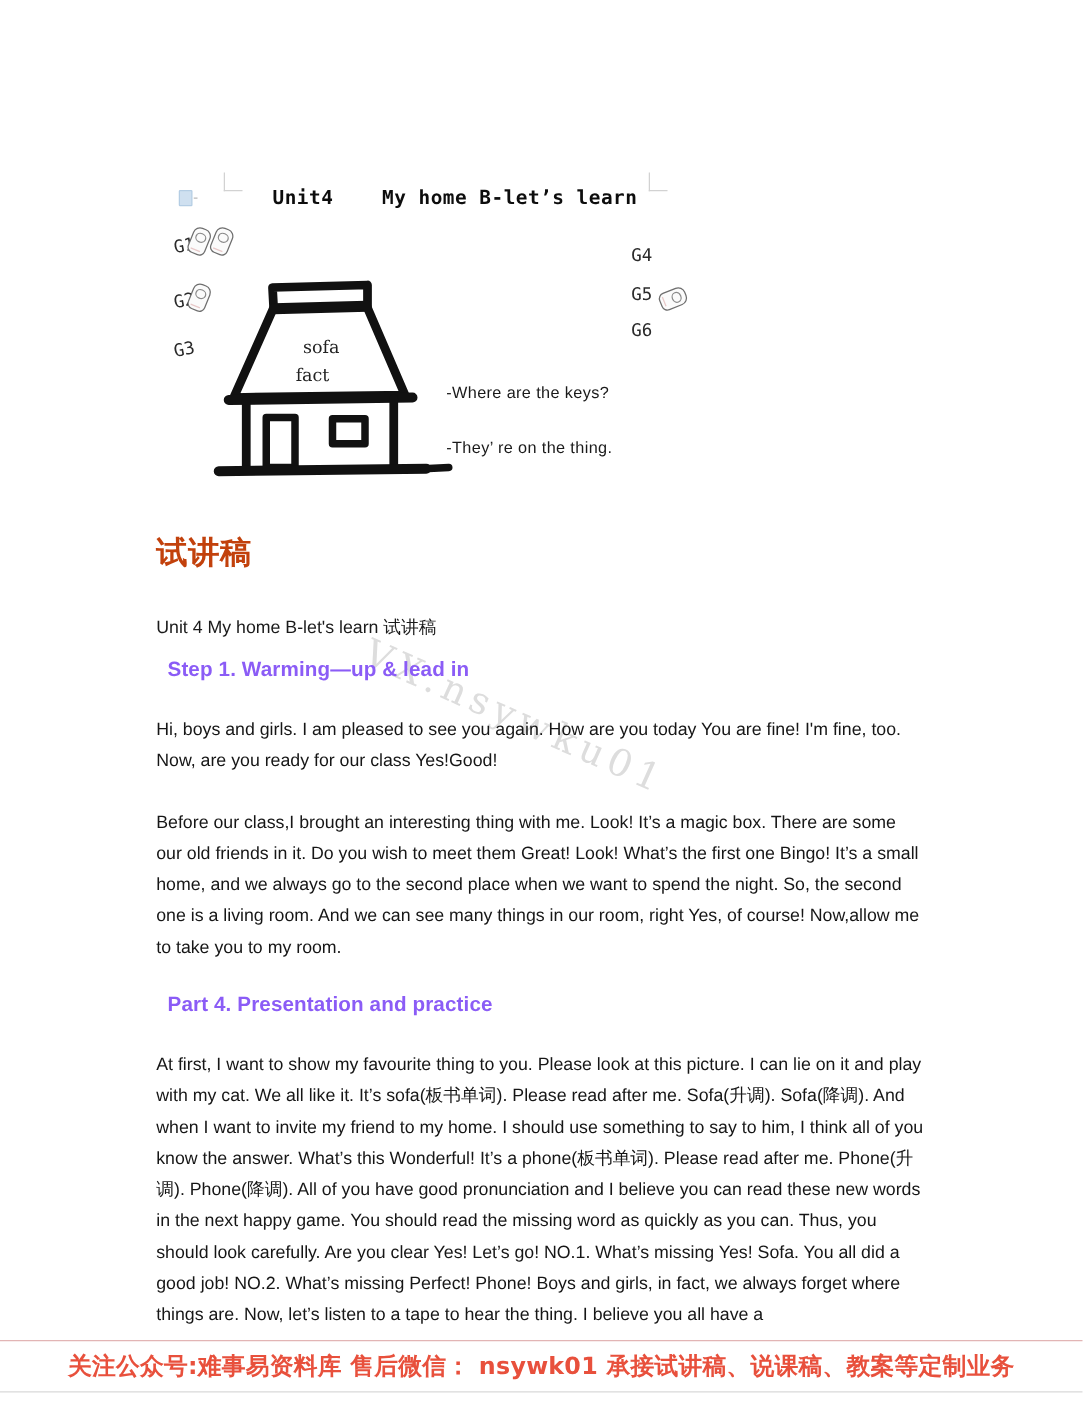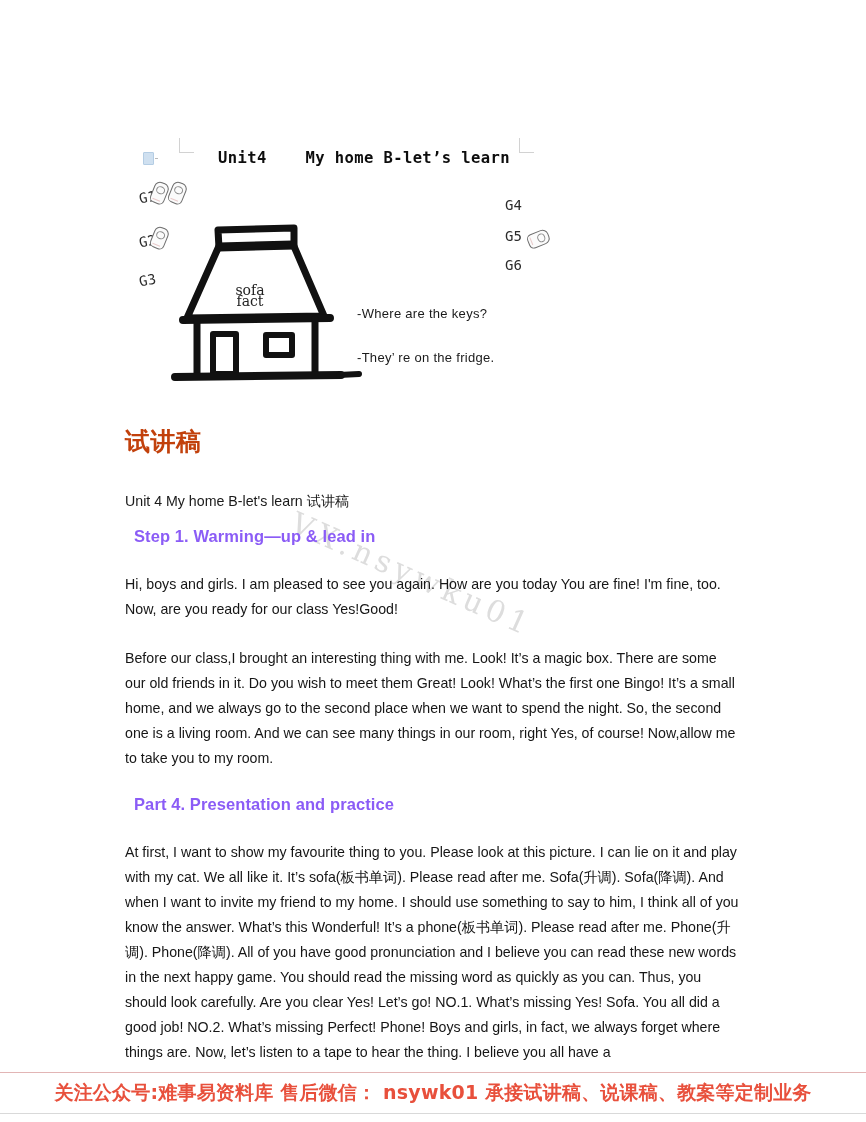--- a/index.html
+++ b/index.html
@@ -119,21 +119,21 @@
   #house-drawing { position: absolute; left: 163px; top: 222px; }
 
   #house-label-sofa,
   #house-label-phone {
     position: absolute;
     font-family: "DejaVu Serif", serif;
     font-size: 14px;
     color: #232323;
     text-align: center;
   }
-  #house-label-sofa  { left: 215px; top: 270px; width: 70px; margin-top: 12px; }
+  #house-label-sofa  { left: 222px; top: 270px; width: 70px; }
   #house-label-phone { left: 215px; top: 293px; width: 70px; }
 
   .dialogue-line {
     position: absolute;
     left: 357px;
     font-family: Liberation Sans, sans-serif;
     font-size: 13px;
     letter-spacing: 0.3px;
     color: #1a1a1a;
     white-space: pre;
@@ -261,21 +261,21 @@
     <path d="M103 113 L129 113 L129 133 L103 133 Z" fill="none" stroke="#111" stroke-width="6" stroke-linejoin="round"></path>
 
     <path d="M12 155 L178 153" stroke="#111" stroke-width="8" stroke-linecap="round"></path>
     <path d="M176 153 L196 152" stroke="#111" stroke-width="6" stroke-linecap="round"></path>
   </svg>
 
   <div id="house-label-sofa">sofa</div>
   <div id="house-label-phone">fact</div>
 
   <div class="dialogue-line" id="dialogue-question">-Where are the keys?</div>
-  <div class="dialogue-line" id="dialogue-answer">-They’ re on the fridge.</div>
+  <div class="dialogue-line" id="dialogue-answer">-They’ re on the thing.</div>
 </div>
 
 <div id="watermark">VX.nsywku01</div>
 
 <div id="document-body">
 
   <h1 id="main-heading">试讲稿</h1>
 
   <p id="subtitle-line">Unit 4 My home B-let's learn 试讲稿</p>
 

